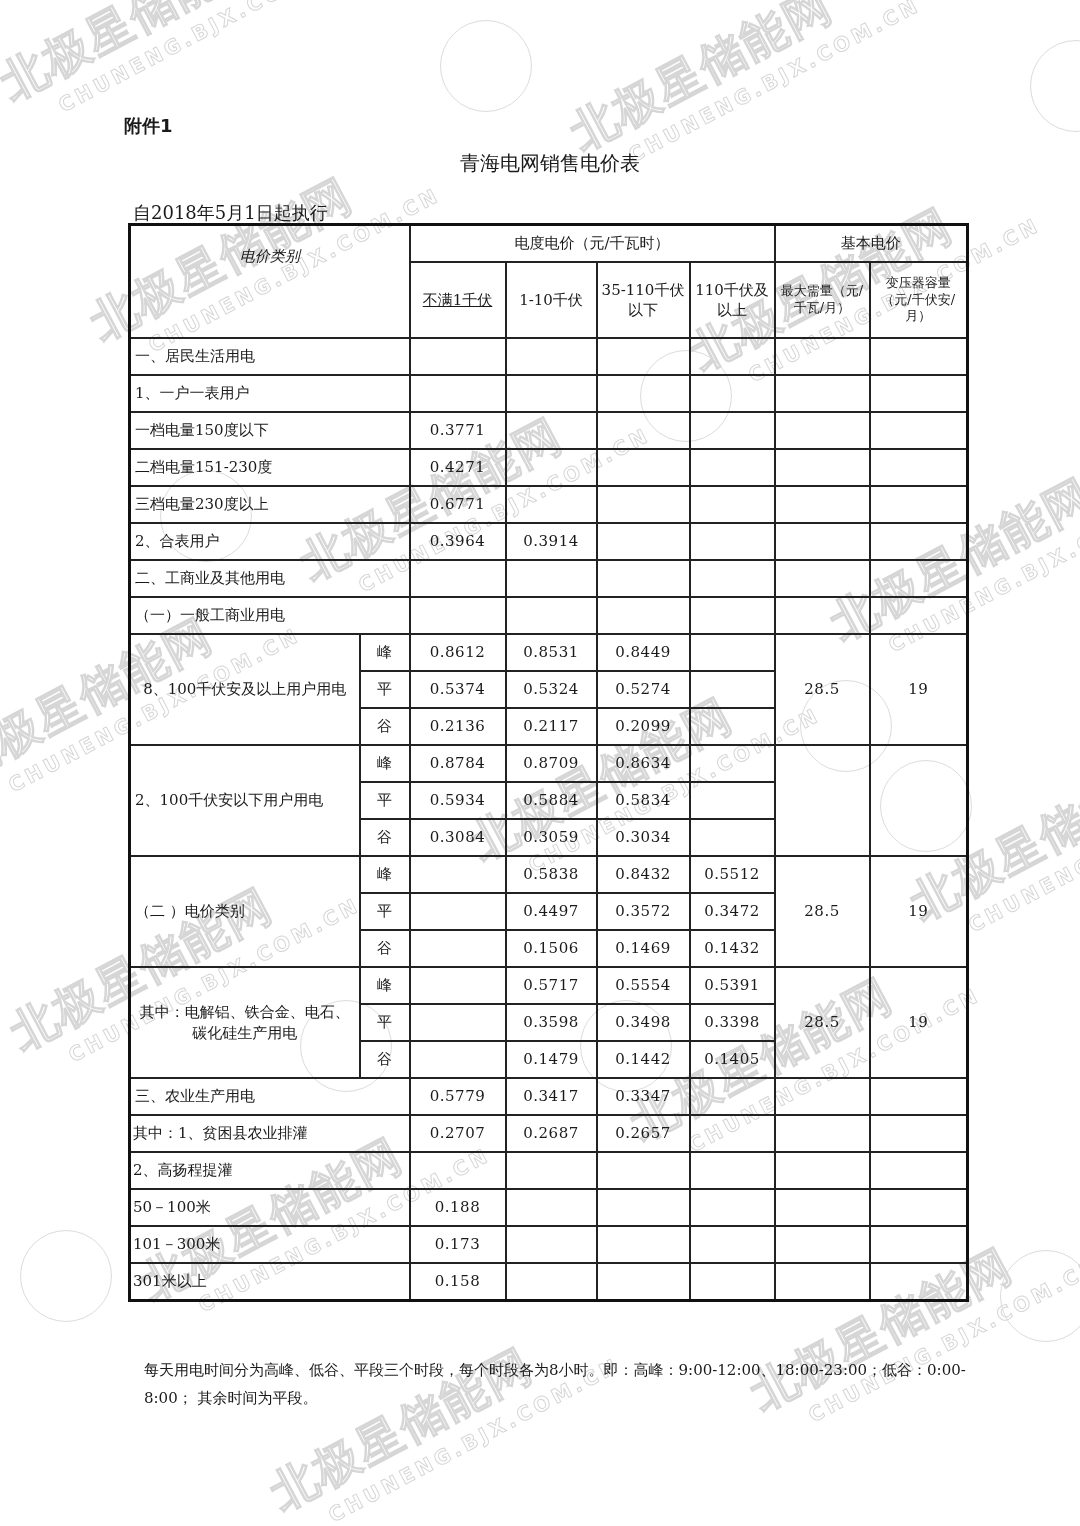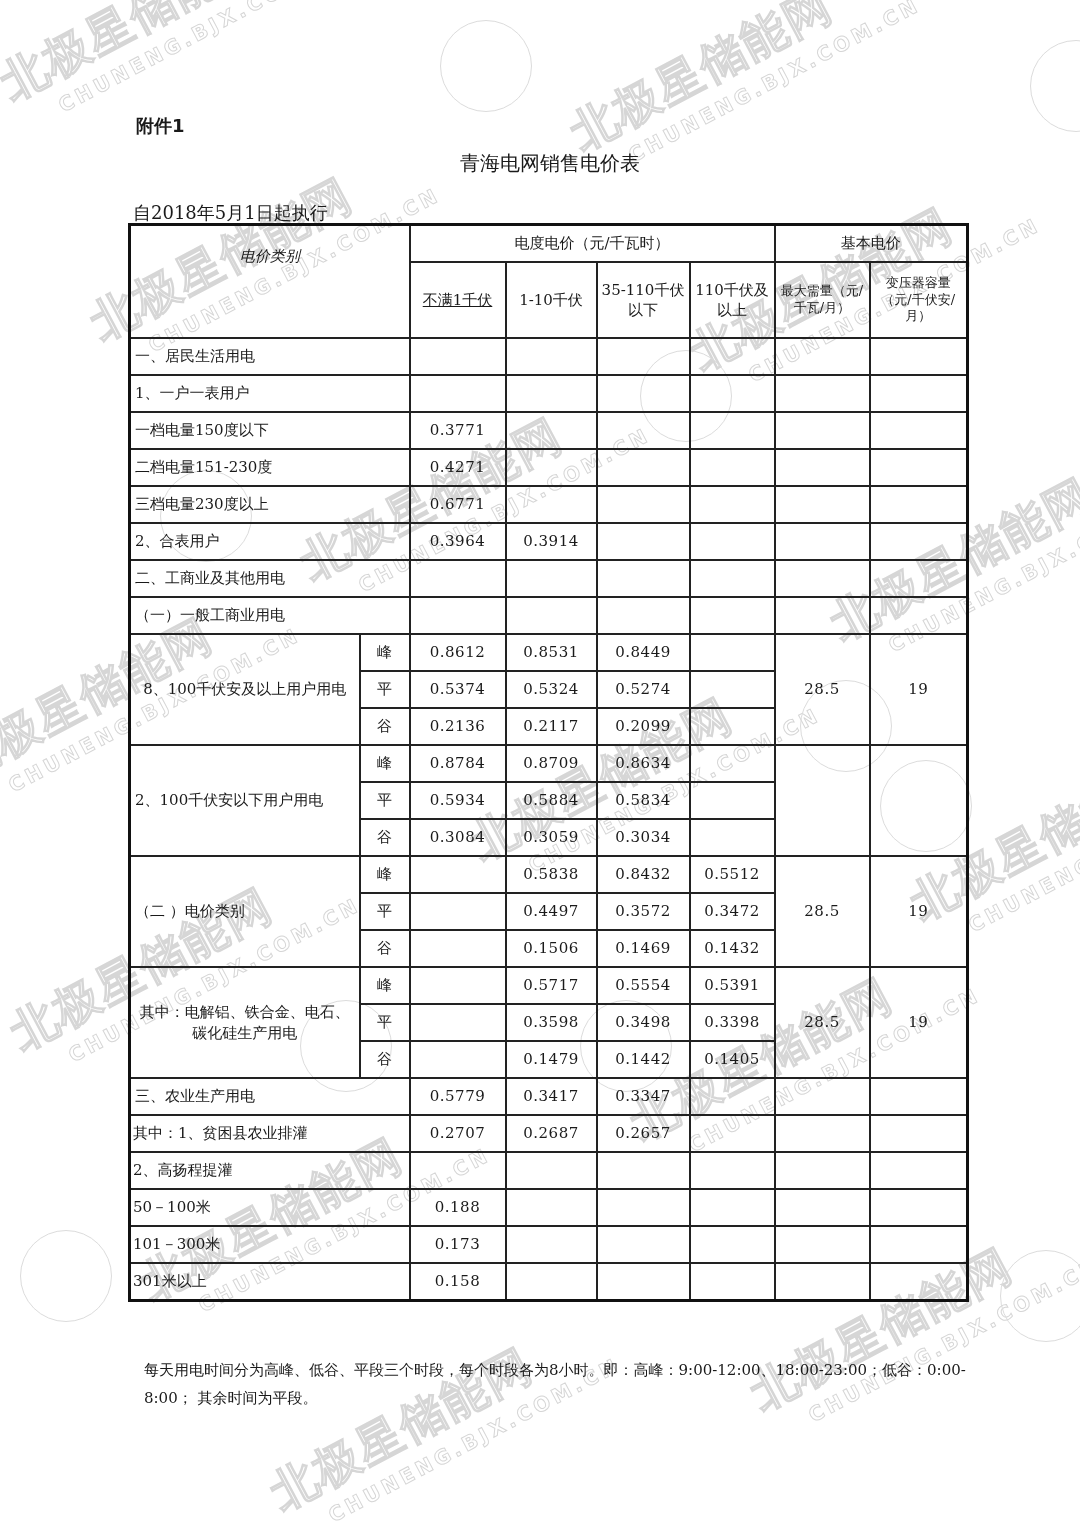--- a/index.html
+++ b/index.html
@@ -13,21 +13,21 @@
     position:absolute; transform:rotate(-28deg); transform-origin:left top;
     color:transparent; -webkit-text-stroke:1px #d6d6d6;
     font-family:"DejaVu Sans","Liberation Sans",sans-serif; white-space:nowrap;
   }
   .wm .cn { font-size:46px; font-weight:bold; letter-spacing:2px; display:block; }
   .wm .en { font-size:20px; font-weight:bold; letter-spacing:4px; display:block; margin-left:40px; }
   .wm-logo {
     position:absolute; width:90px; height:90px; border:1.5px solid #dcdcdc; border-radius:50%;
   }
   .content { position:relative; z-index:1; }
-  .attach { position:absolute; left:136px; top:114px; font-size:18px; font-weight:bold;
+  .attach { position:absolute; left:124px; top:114px; font-size:18px; font-weight:bold;
     font-family:"DejaVu Sans","Liberation Sans",sans-serif; }
   .title { position:absolute; left:0; width:1100px; top:150px; text-align:center; font-size:20px; }
   .effective { position:absolute; left:133px; top:201px; font-size:18px; }
   table.grid {
     position:absolute; left:128px; top:223px; border-collapse:collapse;
     border:3px solid #111; table-layout:fixed; width:838px;
   }
   table.grid td {
     border:2px solid #222; font-size:15px; text-align:center; vertical-align:middle;
     height:35px; padding:0 2px; line-height:1.35;

